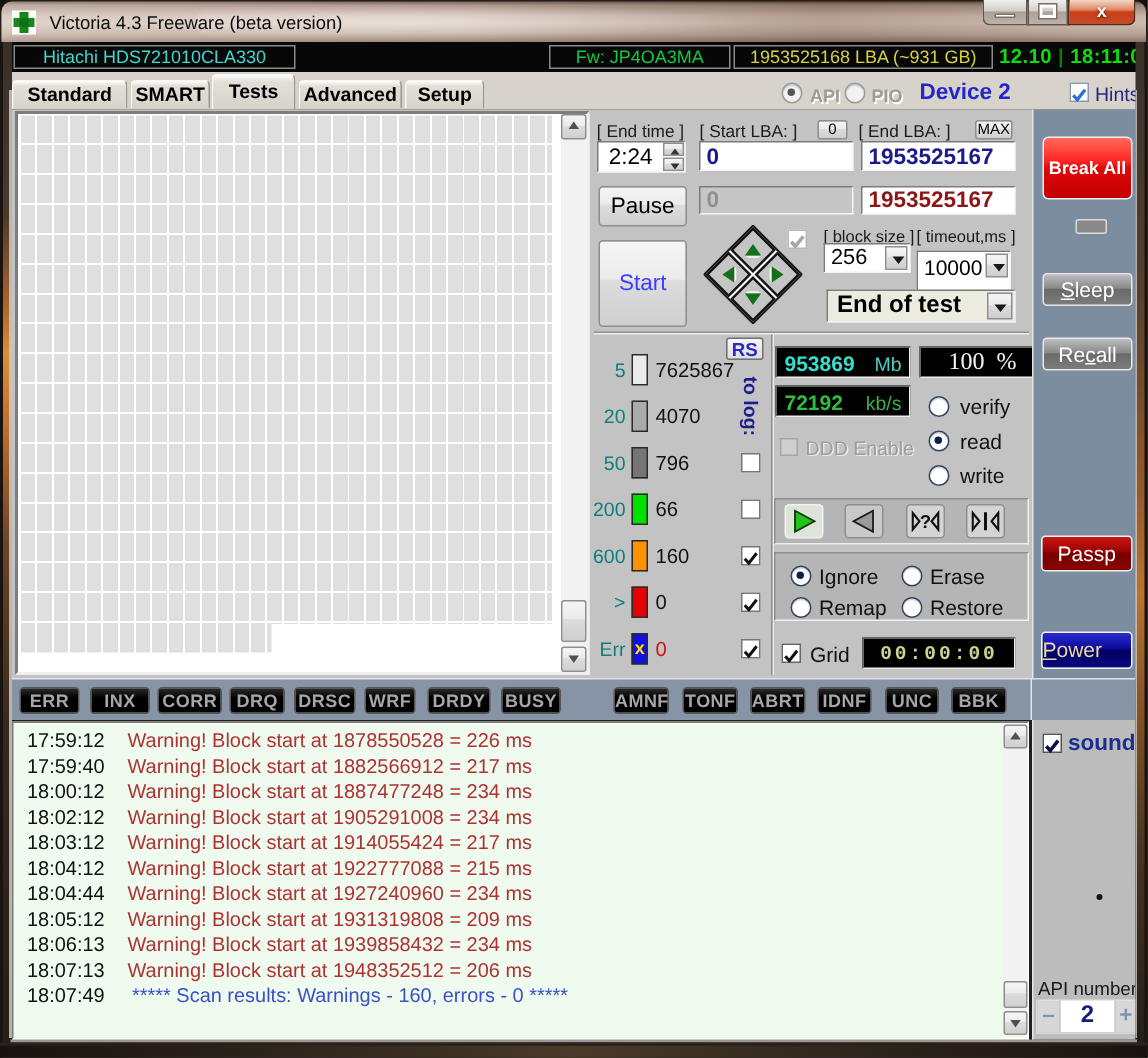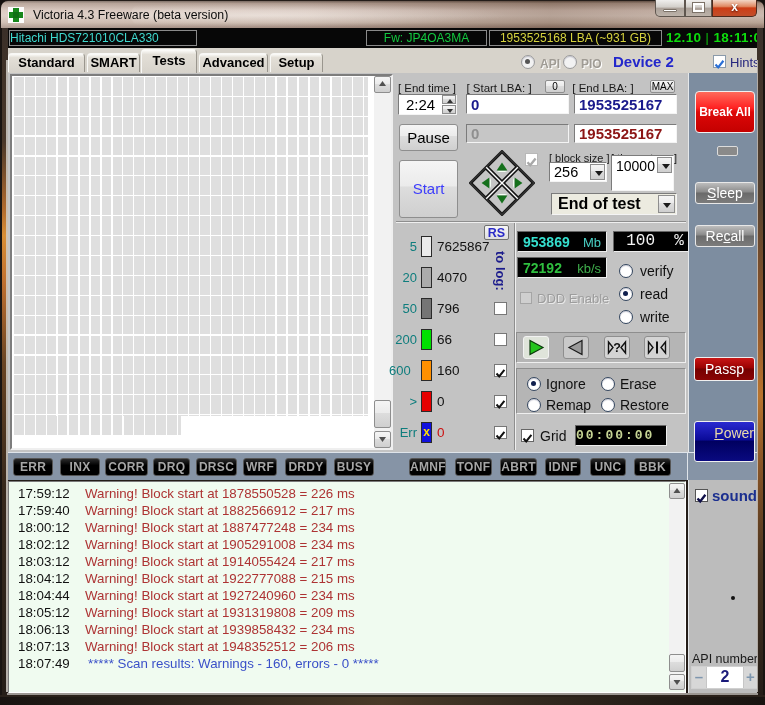--- a/index.html
+++ b/index.html
@@ -38,21 +38,21 @@
     <div class="ab" style="left:0;top:0;width:30px;height:17px;border:1px solid #5f564f;border-top:none;border-radius:0 0 0 5px;background:linear-gradient(180deg,#f0efed,#d2cec9 45%,#aba199 50%,#bdb3aa)">
       <div class="ab" style="left:7px;top:9px;width:14px;height:3px;background:#fff;border:1px solid #7c7268;border-radius:1px"></div>
     </div>
     <div class="ab" style="left:30px;top:0;width:27px;height:17px;border:1px solid #5f564f;border-top:none;background:linear-gradient(180deg,#f0efed,#d2cec9 45%,#aba199 50%,#bdb3aa)">
       <div class="ab" style="left:7px;top:3px;width:11px;height:9px;border:2px solid #fff;outline:1px solid #7c7268"></div>
     </div>
     <div class="ab" style="left:57px;top:0;width:45px;height:17px;border:1px solid #4f2a1d;border-top:none;border-radius:0 0 5px 0;background:linear-gradient(180deg,#f2d6c6,#e08a64 40%,#cc3d16 50%,#c24e2a);color:#fff;font-weight:bold;font-size:12px;text-align:center;line-height:15px;text-shadow:0 1px 2px rgba(60,10,0,.8)">x</div>
   </div>
 
   <div class="ab" style="left:2px;top:28px;width:761px;height:20px;background:#070707"></div>
-  <div class="ab" style="left:9px;top:30px;width:188px;height:16px;border:1px solid #8a8a8a;color:#3fd9cf;font-size:12px;line-height:14px">Hitachi HDS721010CLA330</div>
+  <div class="ab" style="left:9px;top:30px;width:188px;height:16px;border:1px solid #8a8a8a;color:#3fd9cf;font-size:12px;text-align:center;line-height:14px">Hitachi HDS721010CLA330</div>
   <div class="ab" style="left:366px;top:30px;width:121px;height:16px;border:1px solid #8a8a8a;color:#12c93f;font-size:12px;text-align:center;line-height:14px">Fw: JP4OA3MA</div>
   <div class="ab" style="left:489px;top:30px;width:173px;height:16px;border:1px solid #8a8a8a;color:#d6d33e;font-size:12px;text-align:center;line-height:14px">1953525168 LBA (~931 GB)</div>
   <div class="ab" style="left:666px;top:30px;font-size:13.5px;font-weight:bold;color:#0ddd0d;white-space:nowrap;letter-spacing:.3px">12.10 <span style="color:#0a7a0a">|</span> 18:11:0</div>
 
   <div class="ab" style="left:2px;top:48px;width:761px;height:25px;background:#d7d3cb"></div>
   <div class="tab" style="left:8px;top:53px;width:77px;height:19px;line-height:18px">Standard</div>
   <div class="tab" style="left:87px;top:53px;width:53px;height:19px;line-height:18px">SMART</div>
   <div class="tab" style="left:141px;top:49px;width:56px;height:24px;line-height:22px">Tests</div>
   <div class="tab" style="left:199px;top:53px;width:69px;height:19px;line-height:18px">Advanced</div>
   <div class="tab" style="left:270px;top:53px;width:53px;height:19px;line-height:18px">Setup</div>
@@ -106,21 +106,21 @@
   <div class="ab sunk" style="left:574px;top:94px;width:103px;height:20px;font-size:15px;font-weight:bold;color:#1a1a8c;padding:1px 0 0 4px">1953525167</div>
   <div class="ab sunk" style="left:466px;top:124px;width:103px;height:19px;background:#c6c6c6;font-size:15px;font-weight:bold;color:#8f8f8f;padding:0 0 0 4px">0</div>
   <div class="ab sunk" style="left:574px;top:124px;width:103px;height:19px;font-size:15px;font-weight:bold;color:#8c1515;padding:0 0 0 4px">1953525167</div>
   <div class="ab lbl" style="left:549px;top:152px;width:58px;font-size:11px">[ block size ]</div>
   <div class="ab lbl" style="left:611px;top:152px;width:64px;font-size:11px">[ timeout,ms ]</div>
   <div class="ab sunk" style="left:549px;top:162px;width:58px;height:20px;font-size:14.5px;padding:1px 0 0 4px">256
     <div class="ab btn" style="right:1px;top:1px;width:15px;height:16px;border-radius:0">
         <div class="ab" style="left:3.5px;top:6px;width:0;height:0;border-left:4px solid transparent;border-right:4px solid transparent;border-top:5px solid #1a1a1a"></div>
       </div>
   </div>
-  <div class="ab sunk" style="left:611px;top:155px;width:63px;height:36px;font-size:14px;padding:2px 0 0 4px">10000
+  <div class="ab sunk" style="left:611px;top:167px;width:63px;height:36px;font-size:14px;padding:2px 0 0 4px">10000
     <div class="ab btn" style="right:1px;top:1px;width:15px;height:16px;border-radius:0">
         <div class="ab" style="left:3.5px;top:6px;width:0;height:0;border-left:4px solid transparent;border-right:4px solid transparent;border-top:5px solid #1a1a1a"></div>
       </div>
   </div>
   <div class="ab sunk" style="left:551px;top:193px;width:126px;height:22px;background:#ecebe0;font-size:16px;font-weight:bold;padding:1px 0 0 6px">End of test
     <div class="ab btn" style="right:1px;top:1px;width:17px;height:18px;border-radius:0">
         <div class="ab" style="left:4px;top:7px;width:0;height:0;border-left:4.5px solid transparent;border-right:4.5px solid transparent;border-top:5.5px solid #1a1a1a"></div>
       </div>
   </div>
 
@@ -158,21 +158,21 @@
   <div class="ab" style="left:421px;top:267px;width:11px;height:21px;background:#ababab;border:1px solid #2a2a2a"></div>
   <div class="ab" style="left:437px;top:270px;font-size:13.5px;color:#111">4070</div>
   <div class="ab" style="left:389px;top:301px;width:28px;text-align:right;font-size:13px;color:#0e7d7d">50</div>
   <div class="ab" style="left:421px;top:298px;width:11px;height:21px;background:#757575;border:1px solid #2a2a2a"></div>
   <div class="ab" style="left:437px;top:301px;font-size:13.5px;color:#111">796</div>
   <div class="ab cb" style="left:494px;top:302px;border-color:#777"></div>
   <div class="ab" style="left:389px;top:332px;width:28px;text-align:right;font-size:13px;color:#0e7d7d">200</div>
   <div class="ab" style="left:421px;top:329px;width:11px;height:21px;background:#00e000;border:1px solid #2a2a2a"></div>
   <div class="ab" style="left:437px;top:332px;font-size:13.5px;color:#111">66</div>
   <div class="ab cb" style="left:494px;top:333px;border-color:#777"></div>
-  <div class="ab" style="left:389px;top:363px;width:28px;font-size:13px;color:#0e7d7d">600</div>
+  <div class="ab" style="left:389px;top:363px;width:28px;text-align:right;font-size:13px;color:#0e7d7d">600</div>
   <div class="ab" style="left:421px;top:360px;width:11px;height:21px;background:#ff9000;border:1px solid #2a2a2a"></div>
   <div class="ab" style="left:437px;top:363px;font-size:13.5px;color:#111">160</div>
   <div class="ab cb" style="left:494px;top:364px;border-color:#777"><svg width="11" height="11" viewBox="0 0 11 11">
         <path d="M1.5 5.5 L4.2 8.4 L9.4 1.8" stroke="#111" stroke-width="2" fill="none"></path>
       </svg></div>
   <div class="ab" style="left:389px;top:394px;width:28px;text-align:right;font-size:13px;color:#0e7d7d">&gt;</div>
   <div class="ab" style="left:421px;top:391px;width:11px;height:21px;background:#e60000;border:1px solid #2a2a2a"></div>
   <div class="ab" style="left:437px;top:394px;font-size:13.5px;color:#111">0</div>
   <div class="ab cb" style="left:494px;top:395px;border-color:#777"><svg width="11" height="11" viewBox="0 0 11 11">
         <path d="M1.5 5.5 L4.2 8.4 L9.4 1.8" stroke="#111" stroke-width="2" fill="none"></path>
@@ -181,21 +181,21 @@
   <div class="ab" style="left:421px;top:422px;width:11px;height:21px;background:#1111dd;border:1px solid #2a2a2a;color:#ffe000;font-size:12px;font-weight:bold;text-align:center;line-height:19px">x</div>
   <div class="ab" style="left:437px;top:425px;font-size:13.5px;color:#cc1111">0</div>
   <div class="ab cb" style="left:494px;top:426px;border-color:#777"><svg width="11" height="11" viewBox="0 0 11 11">
         <path d="M1.5 5.5 L4.2 8.4 L9.4 1.8" stroke="#111" stroke-width="2" fill="none"></path>
       </svg></div>
 
   <div class="ab blk" style="left:517px;top:231px;width:90px;height:21px">
     <div class="ab" style="left:5px;top:2px;font-size:14px;font-weight:bold;color:#35dfce">953869</div>
     <div class="ab" style="right:5px;top:3px;font-size:13px;color:#49cfc4">Mb</div>
   </div>
-  <div class="ab blk" style="left:613px;top:231px;width:84px;height:21px;color:#f4f4f4;font-size:16px;font-family:Liberation Mono, monospace;text-align:center;line-height:19px">100&nbsp;&nbsp;%</div>
+  <div class="ab blk" style="left:613px;top:231px;width:84px;height:21px;color:#f4f4f4;font-size:16px;font-family:Liberation Serif, serif;text-align:center;line-height:19px">100&nbsp;&nbsp;%</div>
   <div class="ab blk" style="left:517px;top:257px;width:90px;height:21px">
     <div class="ab" style="left:5px;top:2px;font-size:14px;font-weight:bold;color:#2fbf3f">72192</div>
     <div class="ab" style="right:5px;top:3px;font-size:13px;color:#3fae4c">kb/s</div>
   </div>
   <div class="ab" style="left:520px;top:292px;width:12px;height:12px;background:#cfcfcf;border:1px solid #a5a5a5"></div>
   <div class="ab" style="left:537px;top:291px;font-size:13px;color:#9d9d9d;text-shadow:1px 1px 0 #e8e8e8">DDD Enable</div>
   <div class="ab radio" style="left:619px;top:264px"></div>
   <div class="ab" style="left:640px;top:263px;font-size:14px;color:#111">verify</div>
   <div class="ab radio on" style="left:619px;top:287px"></div>
   <div class="ab" style="left:640px;top:286px;font-size:14px;color:#111">read</div>
@@ -227,31 +227,31 @@
   <div class="ab" style="left:620px;top:376px;font-size:14px;color:#111">Erase</div>
   <div class="ab radio" style="left:527px;top:398px"></div>
   <div class="ab" style="left:546px;top:397px;font-size:14px;color:#111">Remap</div>
   <div class="ab radio" style="left:601px;top:398px"></div>
   <div class="ab" style="left:620px;top:397px;font-size:14px;color:#111">Restore</div>
 
   <div class="ab cb" style="left:521px;top:429px;border-color:#666"><svg width="11" height="11" viewBox="0 0 11 11">
         <path d="M1.5 5.5 L4.2 8.4 L9.4 1.8" stroke="#111" stroke-width="2" fill="none"></path>
       </svg></div>
   <div class="ab" style="left:540px;top:428px;font-size:14px;color:#111">Grid</div>
-  <div class="ab blk" style="left:575px;top:425px;width:92px;height:21px;font-family:'Liberation Mono',monospace;font-size:13px;font-weight:bold;color:#c6d494;line-height:19px;letter-spacing:2px">00:00:00</div>
+  <div class="ab blk" style="left:575px;top:425px;width:102px;height:21px;font-family:'Liberation Mono',monospace;font-size:13px;font-weight:bold;color:#c6d494;text-align:center;line-height:19px;letter-spacing:2px">00:00:00</div>
 
   <div class="ab" style="left:2px;top:452px;width:755px;height:28px;background:#8694a6;border-top:1px solid #dfe4ea"></div>
 
   <div class="ab" style="left:688px;top:73px;width:69px;height:379px;background:#7d8da0;border-left:1px solid #e4e7ea"></div>
   <div class="ab" style="left:695px;top:91px;width:60px;height:42px;border:1px solid #f0f0f0;border-radius:4px;background:linear-gradient(180deg,#ff6a5a,#f22 40%,#dd0808 50%,#c40000);color:#fff;font-weight:bold;font-size:12px;text-align:center;line-height:40px">Break All</div>
   <div class="ab" style="left:717px;top:146px;width:21px;height:10px;background:#8a8a8a;border:1px solid #dcdcdc;border-radius:2px"></div>
   <div class="ab" style="left:695px;top:182px;width:60px;height:22px;border:1px solid #e8e8e8;border-radius:3px;background:linear-gradient(180deg,#bdbdbd,#8a8a8a 45%,#6a6a6a 50%,#7c7c7c);color:#fff;font-size:14px;text-align:center;line-height:20px"><u>S</u>leep</div>
   <div class="ab" style="left:695px;top:225px;width:60px;height:22px;border:1px solid #e8e8e8;border-radius:3px;background:linear-gradient(180deg,#bdbdbd,#8a8a8a 45%,#6a6a6a 50%,#7c7c7c);color:#fff;font-size:14px;text-align:center;line-height:20px">Re<u>c</u>all</div>
   <div class="ab" style="left:694px;top:357px;width:61px;height:24px;border:1px solid #f0f0f0;border-radius:3px;background:linear-gradient(180deg,#c81616,#9a0202 45%,#750000 50%,#8a0404);color:#fff;font-size:14px;text-align:center;line-height:22px">Passp</div>
-  <div class="ab" style="left:694px;top:421px;width:61px;height:41px;border:1px solid #f0f0f0;border-radius:3px;background:linear-gradient(180deg,#2a2ad0,#0b0b9a 45%,#000060 50%,#0a0a80);color:#ead9a8;font-size:14px;text-align:right;line-height:23px"><u>P</u>ower</div>
+  <div class="ab" style="left:694px;top:421px;width:61px;height:25px;border:1px solid #f0f0f0;border-radius:3px;background:linear-gradient(180deg,#2a2ad0,#0b0b9a 45%,#000060 50%,#0a0a80);color:#ead9a8;font-size:14px;text-align:left;line-height:23px"><u>P</u>ower</div>
 
   <div class="led" style="left:13px;width:40px">ERR</div>
   <div class="led" style="left:60px;width:40px">INX</div>
   <div class="led" style="left:105px;width:43px">CORR</div>
   <div class="led" style="left:153px;width:37px">DRQ</div>
   <div class="led" style="left:196px;width:41px">DRSC</div>
   <div class="led" style="left:243px;width:34px">WRF</div>
   <div class="led" style="left:285px;width:42px">DRDY</div>
   <div class="led" style="left:334px;width:40px">BUSY</div>
   <div class="led" style="left:409px;width:37px">AMNF</div>

